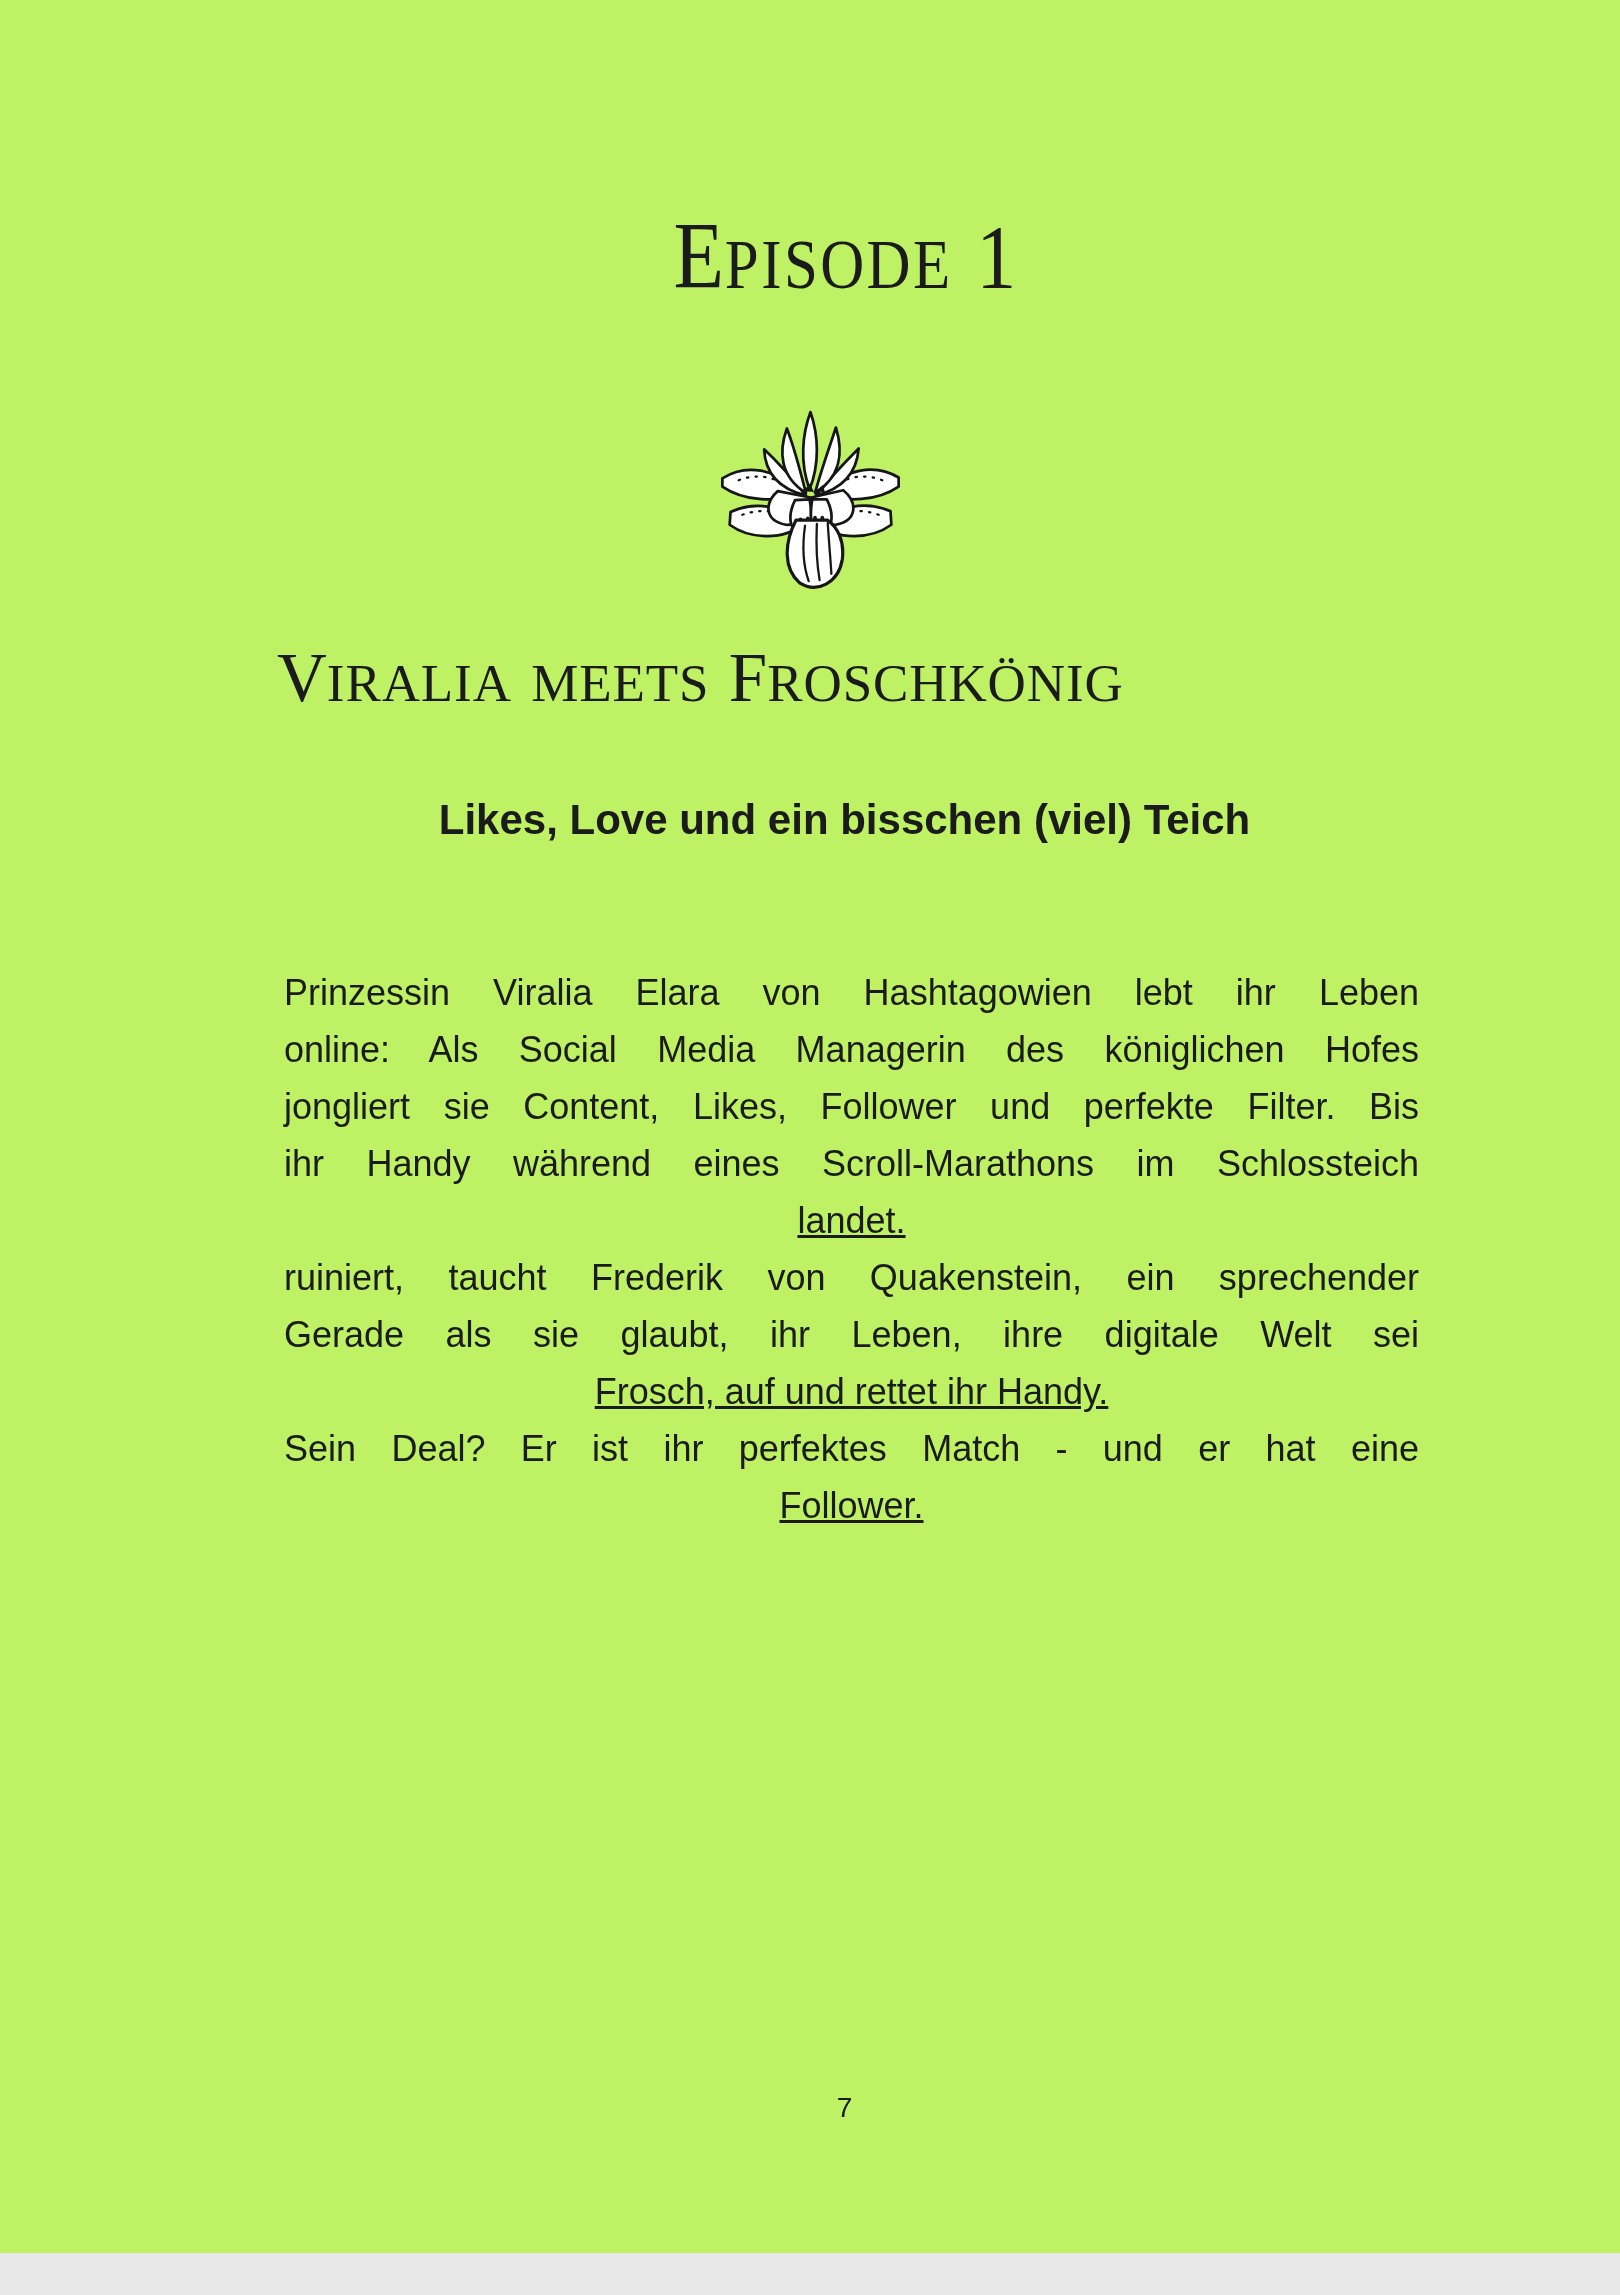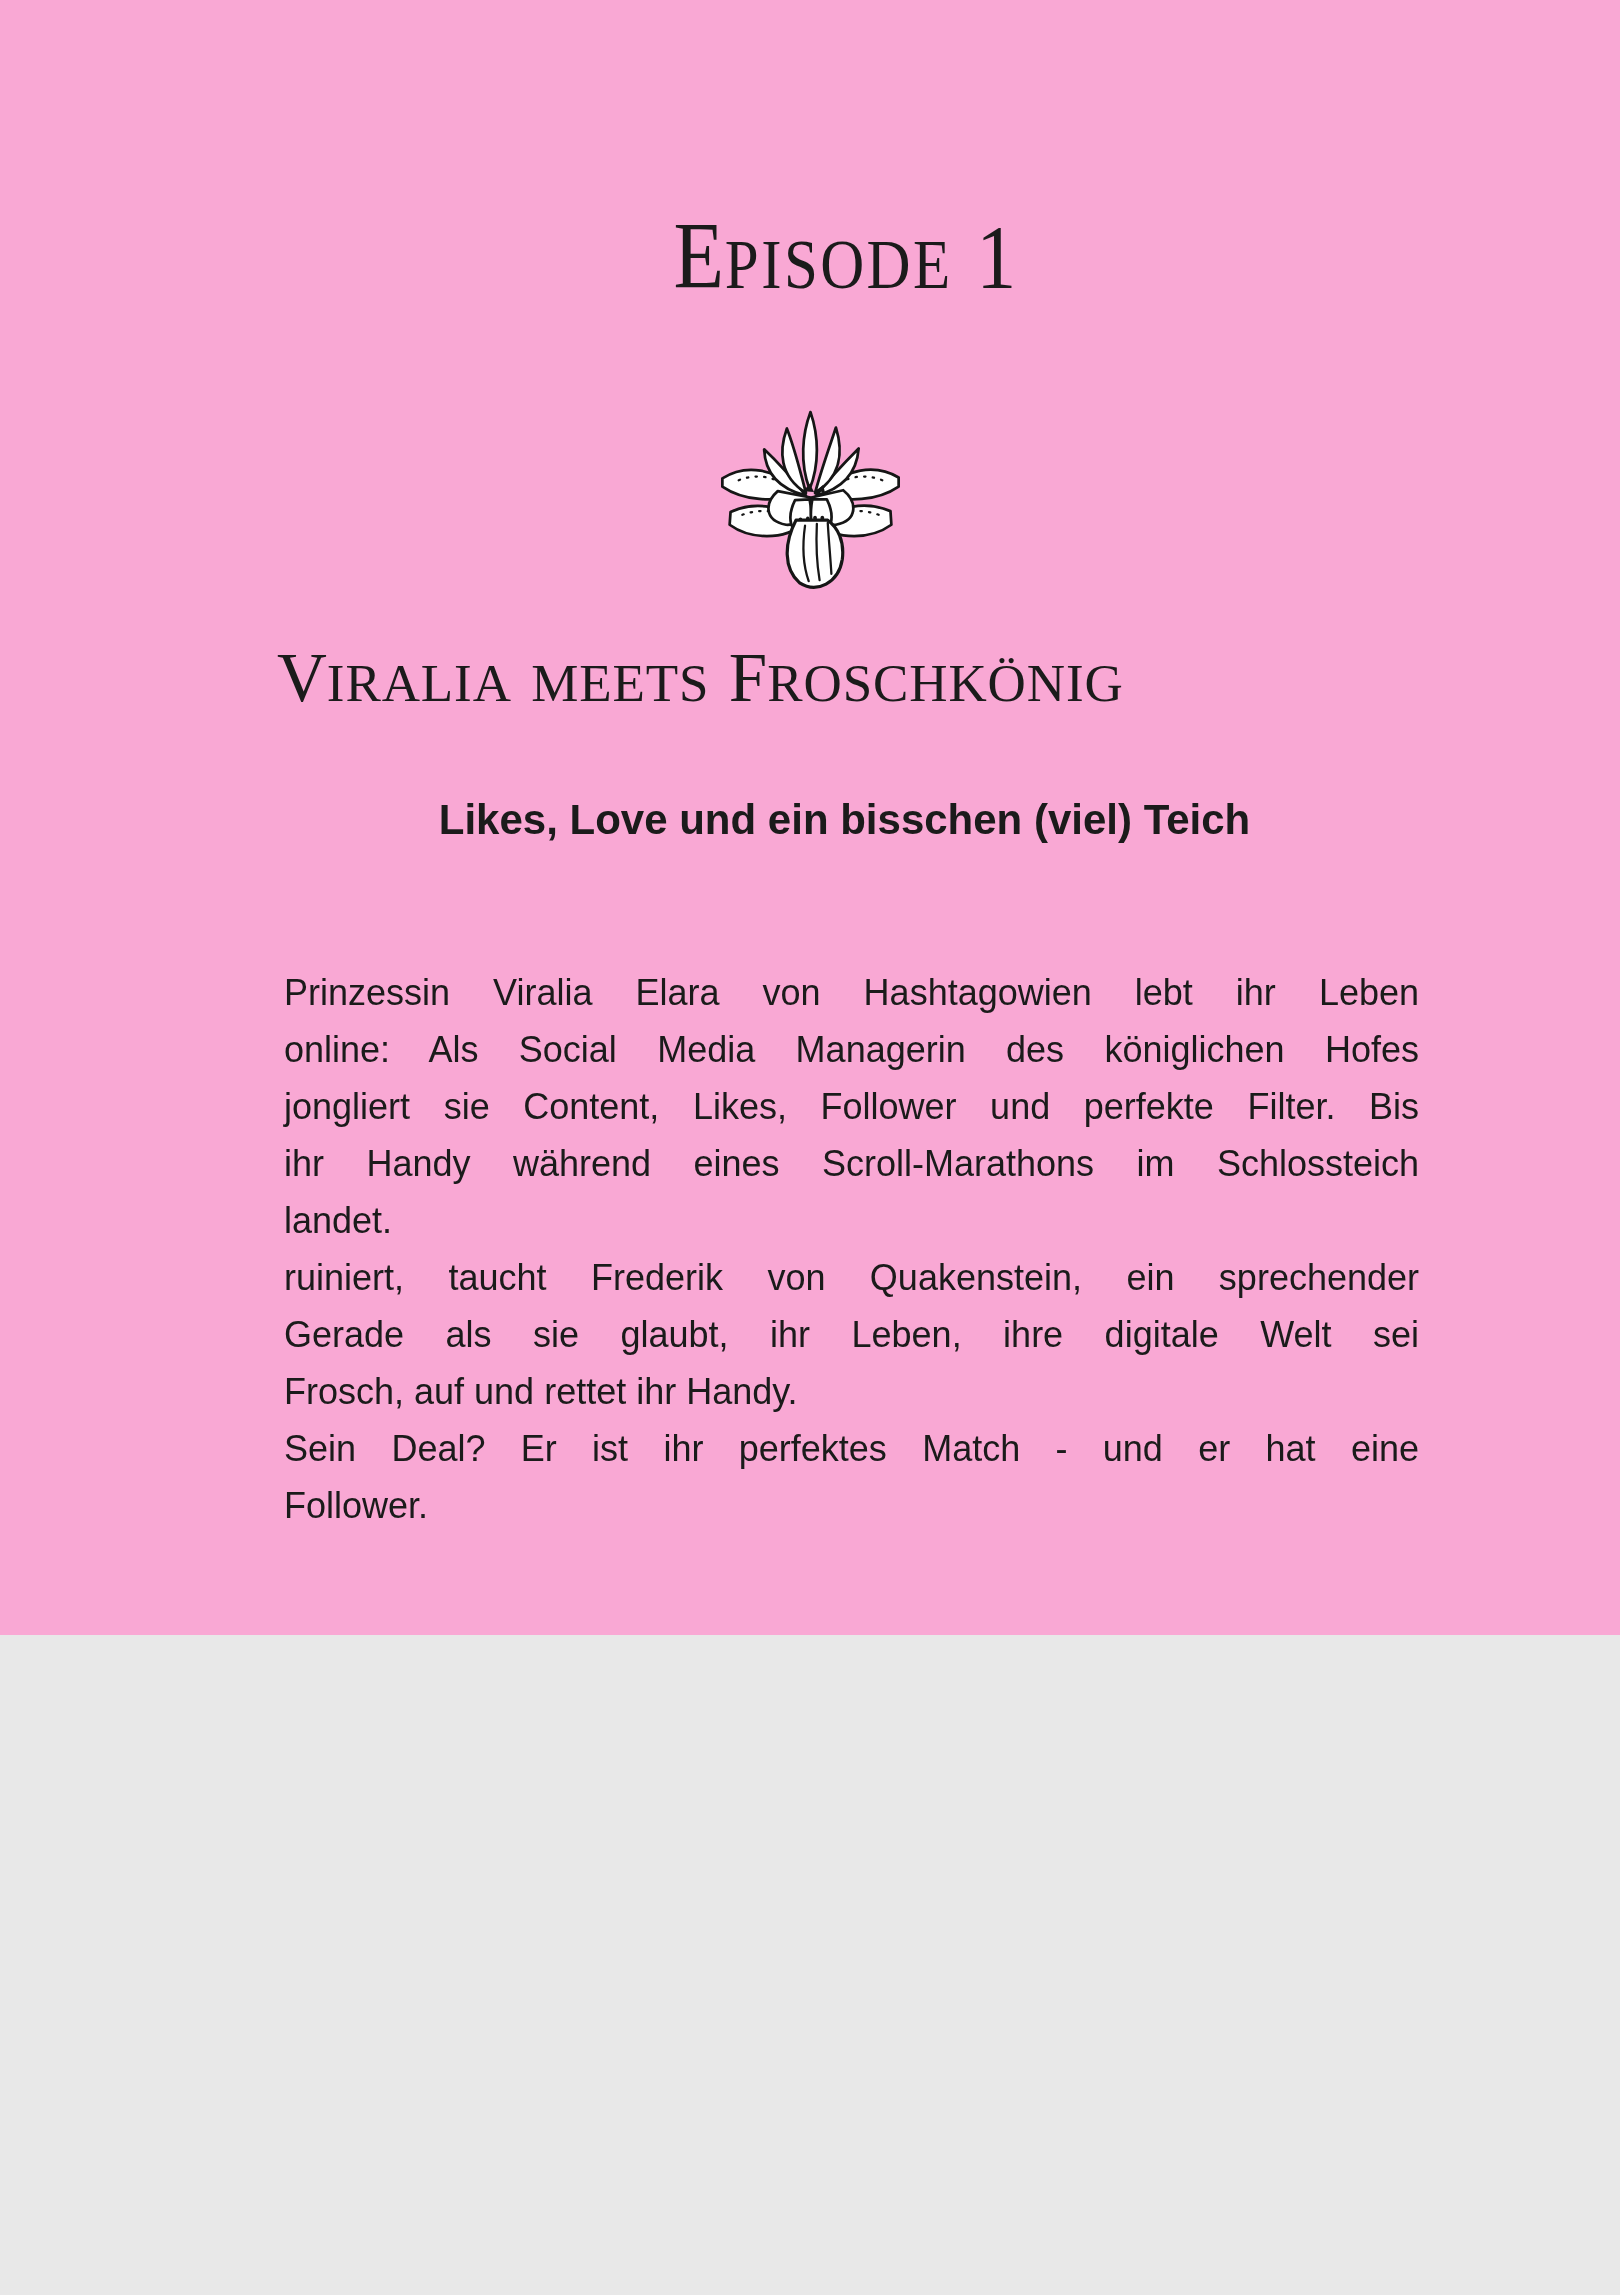--- a/index.html
+++ b/index.html
@@ -3,23 +3,23 @@
 <meta charset="utf-8">
 <style>
   html, body {
     margin: 0;
     padding: 0;
     background: #e8e8e8;
   }
   .page {
     position: relative;
     width: 1620px;
-    height: 1635px;
+    height: 2253px;
     margin: 0 auto;
-    background: #f9a8d4;
+    background: #bef264;
     color: #1b1b1b;
     overflow: hidden;
     font-family: "Liberation Sans", sans-serif;
   }
   .column {
     position: absolute;
     left: 277px;
     width: 1135px;
   }
   
@@ -82,21 +82,22 @@
     margin-left: 7px;
   }
   .line {
     height: 57px;
   }
   .line.just {
     text-align: justify;
     text-align-last: justify;
   }
   .line.left {
-    text-align: left;
+    text-align: center;
+    text-decoration: underline;
   }
   
   .page-number {
     top: 2092px;
     text-align: center;
     font-size: 28px;
   }
 </style>
 </head>
 <body>

